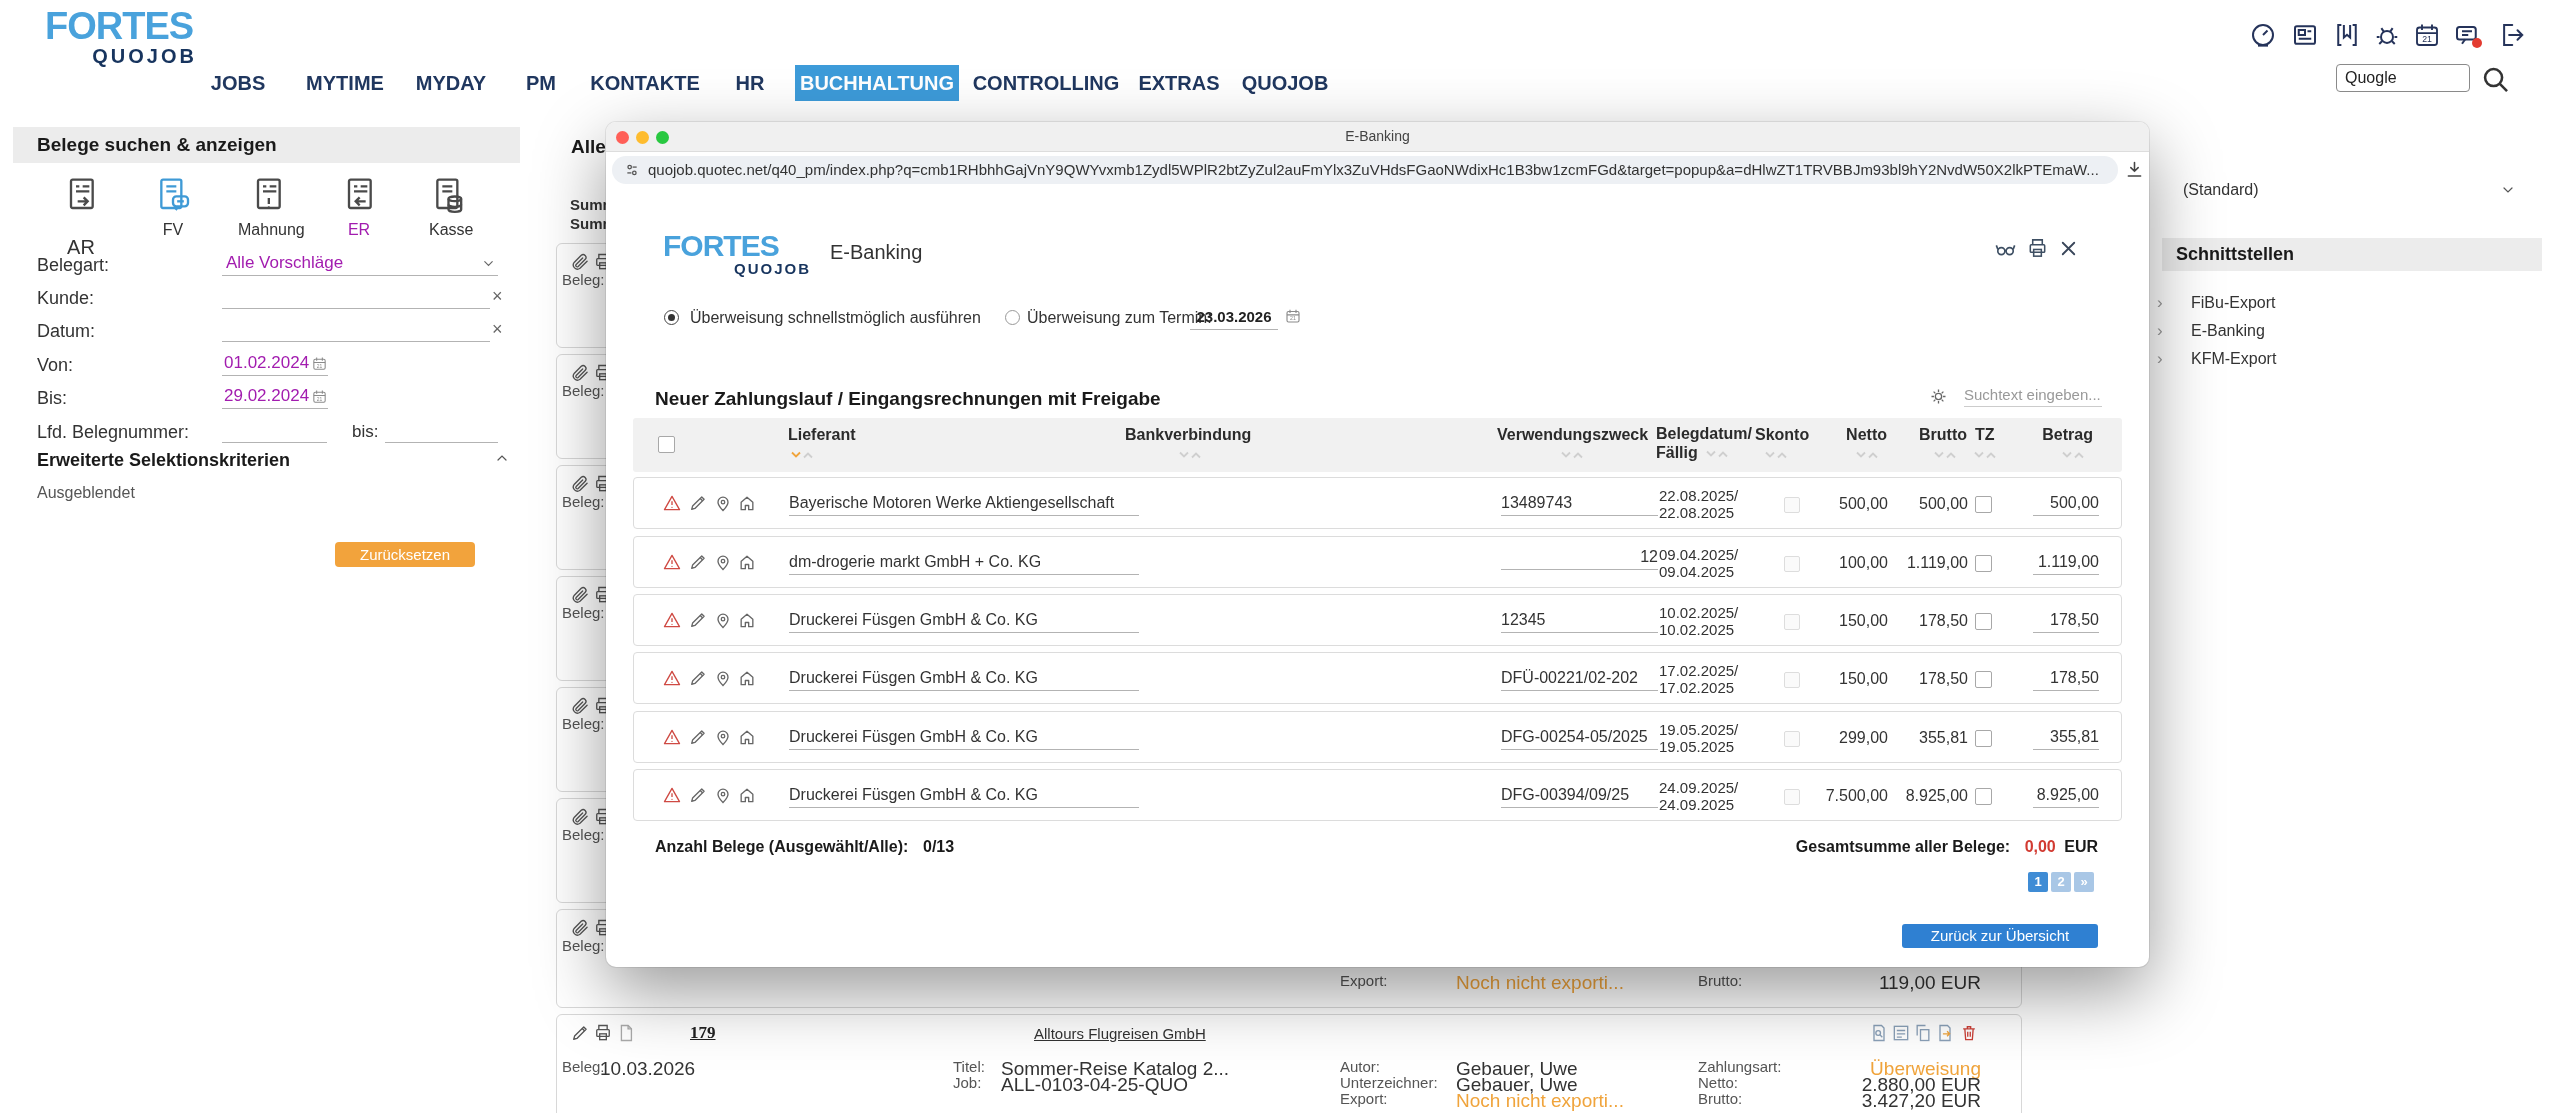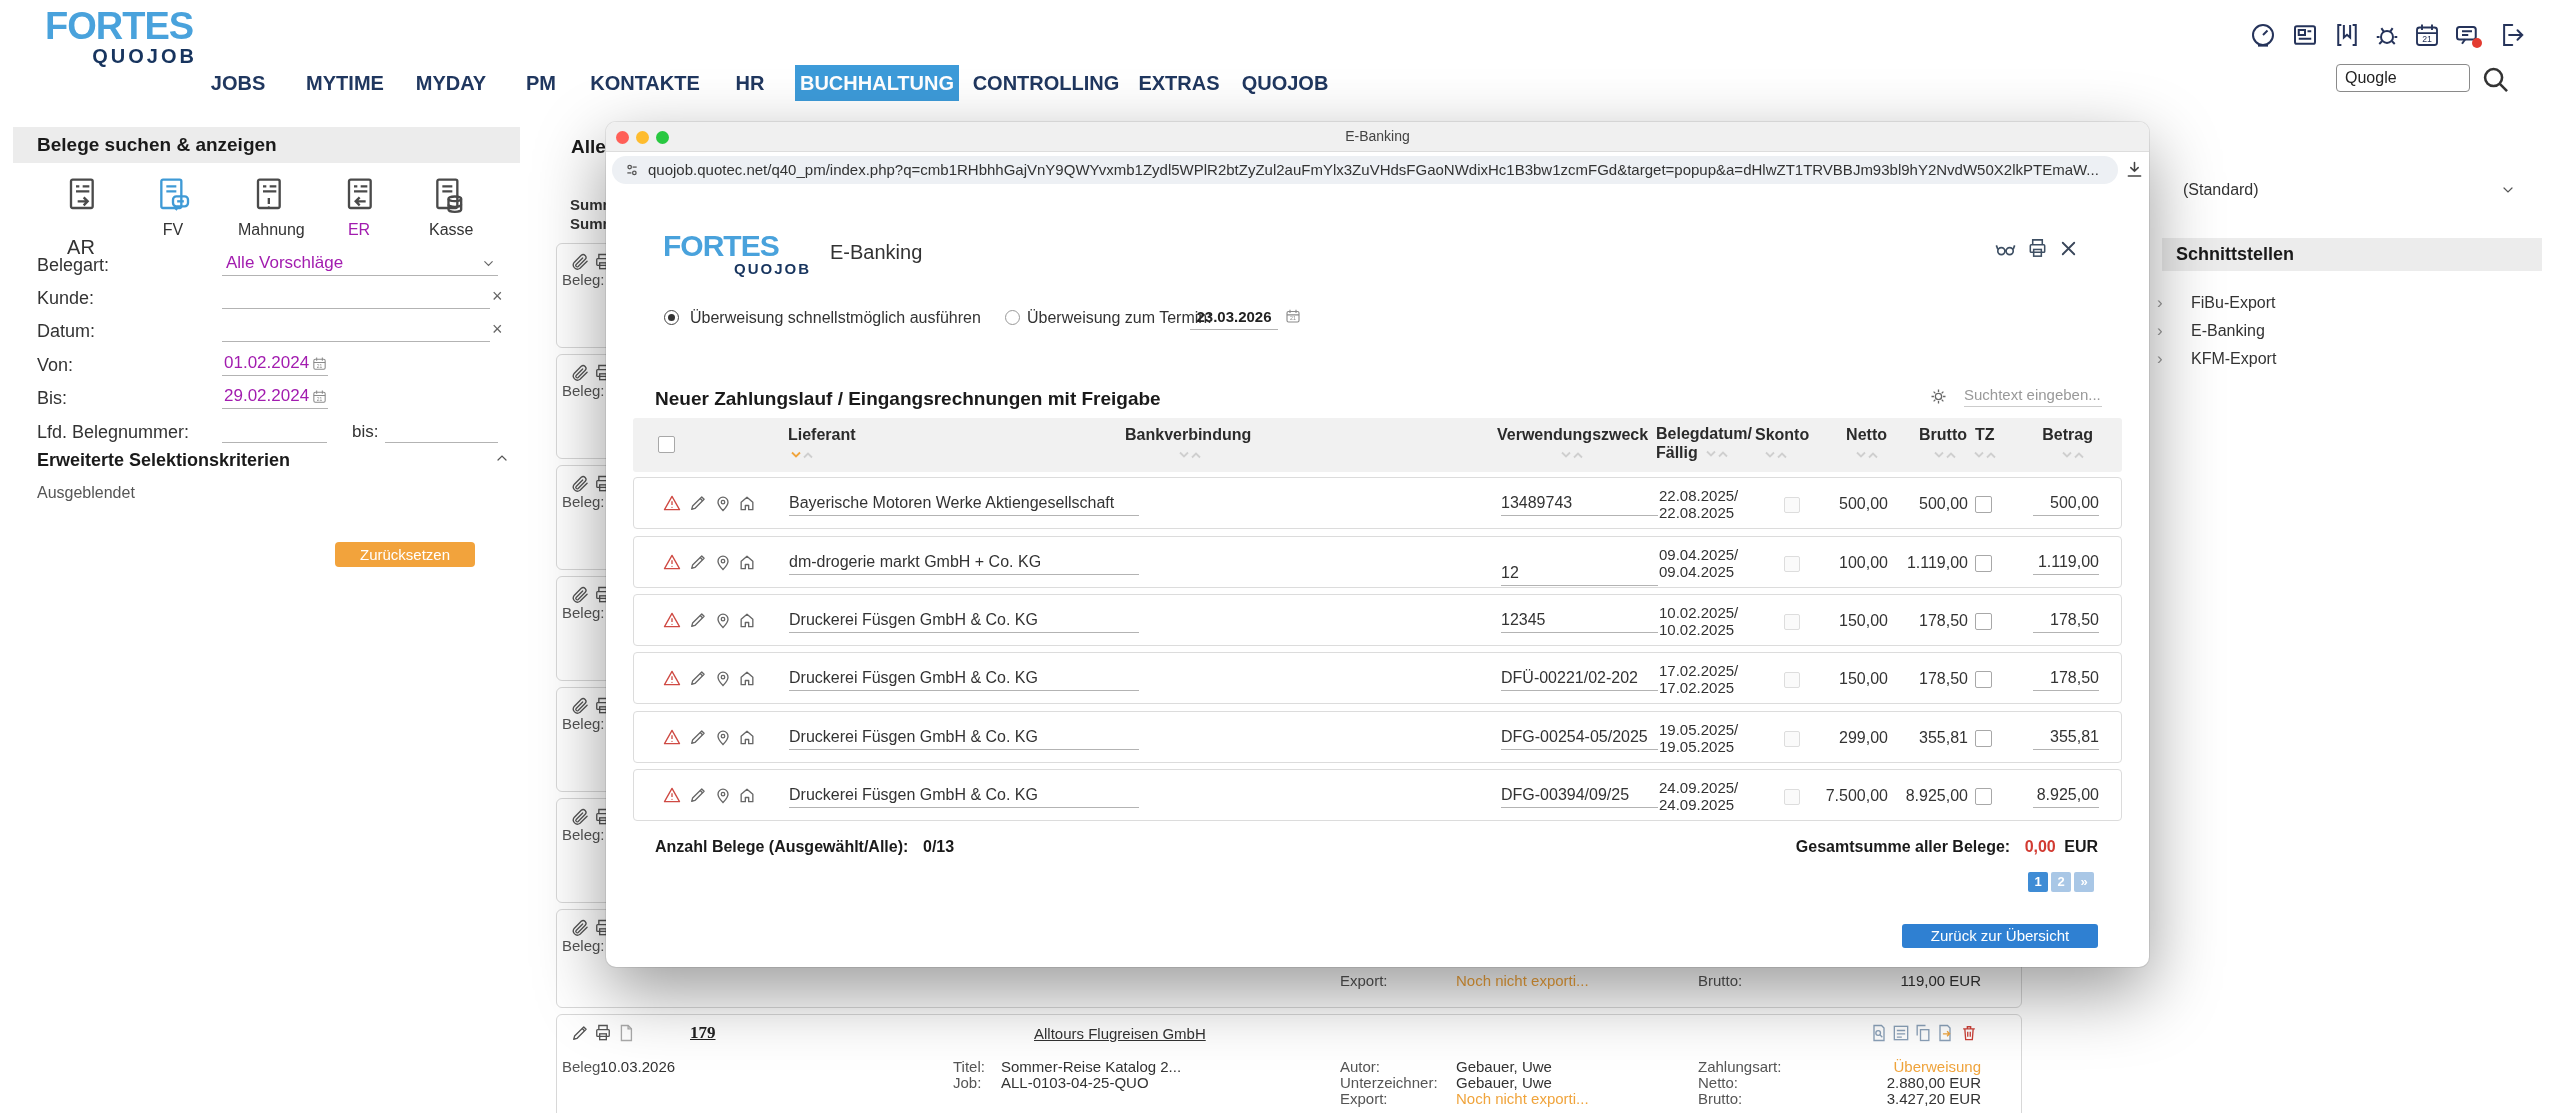--- a/index.html
+++ b/index.html
@@ -10,21 +10,21 @@
   .r{text-align:right;}
   svg.ic{display:block;}
   .navitem{position:absolute;top:72px;transform:translateX(-50%);font-size:20px;font-weight:bold;color:#20375f;cursor:pointer;}
   .nav-active{position:absolute;background:#3d9bd9;color:#fff;text-align:center;line-height:36px;font-size:20px;font-weight:bold;}
   .topicon{position:absolute;color:#25335a;}
   .flabel{position:absolute;left:37px;font-size:18px;color:#333;}
   .uln{position:absolute;border-bottom:1px solid #b3b3b3;height:24px;line-height:24px;font-size:17px;color:#a21caf;}
   .card{position:absolute;left:556px;width:1466px;background:#fff;border:1px solid #d8d8d8;border-radius:6px;box-sizing:border-box;}
   .sliver-ic{position:absolute;color:#555;}
   .slabel{position:absolute;font-size:15px;color:#555;}
-  .sval{position:absolute;font-size:15px;color:#333;}
+  .sval{position:absolute;font-size:19px;color:#333;}
   .orange{color:#f0a43c;}
   .rowcard{position:absolute;left:27px;width:1489px;height:52px;background:#fff;border:1px solid #dcdcdc;border-radius:4px;box-sizing:border-box;}
   .rowic{position:absolute;top:15px;color:#666;}
   .uin{position:absolute;border-bottom:1px solid #b3b3b3;height:24px;line-height:24px;font-size:16px;color:#333;}
   .dd{position:absolute;font-size:15px;line-height:17px;color:#333;}
   .cb{position:absolute;width:15px;height:15px;border:1.5px solid #a8a8a8;border-radius:2px;background:#fff;}
   .cbd{position:absolute;width:14px;height:14px;border:1.5px solid #ddd;border-radius:2px;background:#fafafa;}
   .num{position:absolute;font-size:16px;color:#333;text-align:right;line-height:24px;}
   .hcell{position:absolute;font-size:16px;font-weight:bold;color:#2b2b2b;}
   .sort{position:absolute;width:24px;height:10px;}
@@ -651,21 +651,21 @@
           <svg class="ic" width="20" height="20" viewBox="0 0 24 24">
             <use href="#i-pin"></use>
           </svg>
         </span>
       <span class="rowic" style="left:103px;">
           <svg class="ic" width="20" height="20" viewBox="0 0 24 24">
             <use href="#i-home"></use>
           </svg>
         </span>
       <div class="uin" style="left:155px;top:13px;width:350px;">dm-drogerie markt GmbH + Co. KG</div>
-      <div class="uin" style="left:867px;top:24px;width:157px;">12</div>
+      <div class="uin" style="left:867px;top:8px;width:157px;text-align:right;">12</div>
       <div class="dd" style="left:1025px;top:9px;">
           <span style="display:block;">09.04.2025/</span>
           <span style="display:block;">09.04.2025</span>
         </div>
       <span class="cbd" style="left:1150px;top:19px;"></span>
       <span class="num" style="left:1187px;top:14px;width:67px;">100,00</span>
       <span class="num" style="left:1262px;top:14px;width:72px;">1.119,00</span>
       <span class="cb" style="left:1341px;top:18px;"></span>
       <div class="uin r" style="left:1399px;top:13px;width:66px;">1.119,00</div>
     </div>

